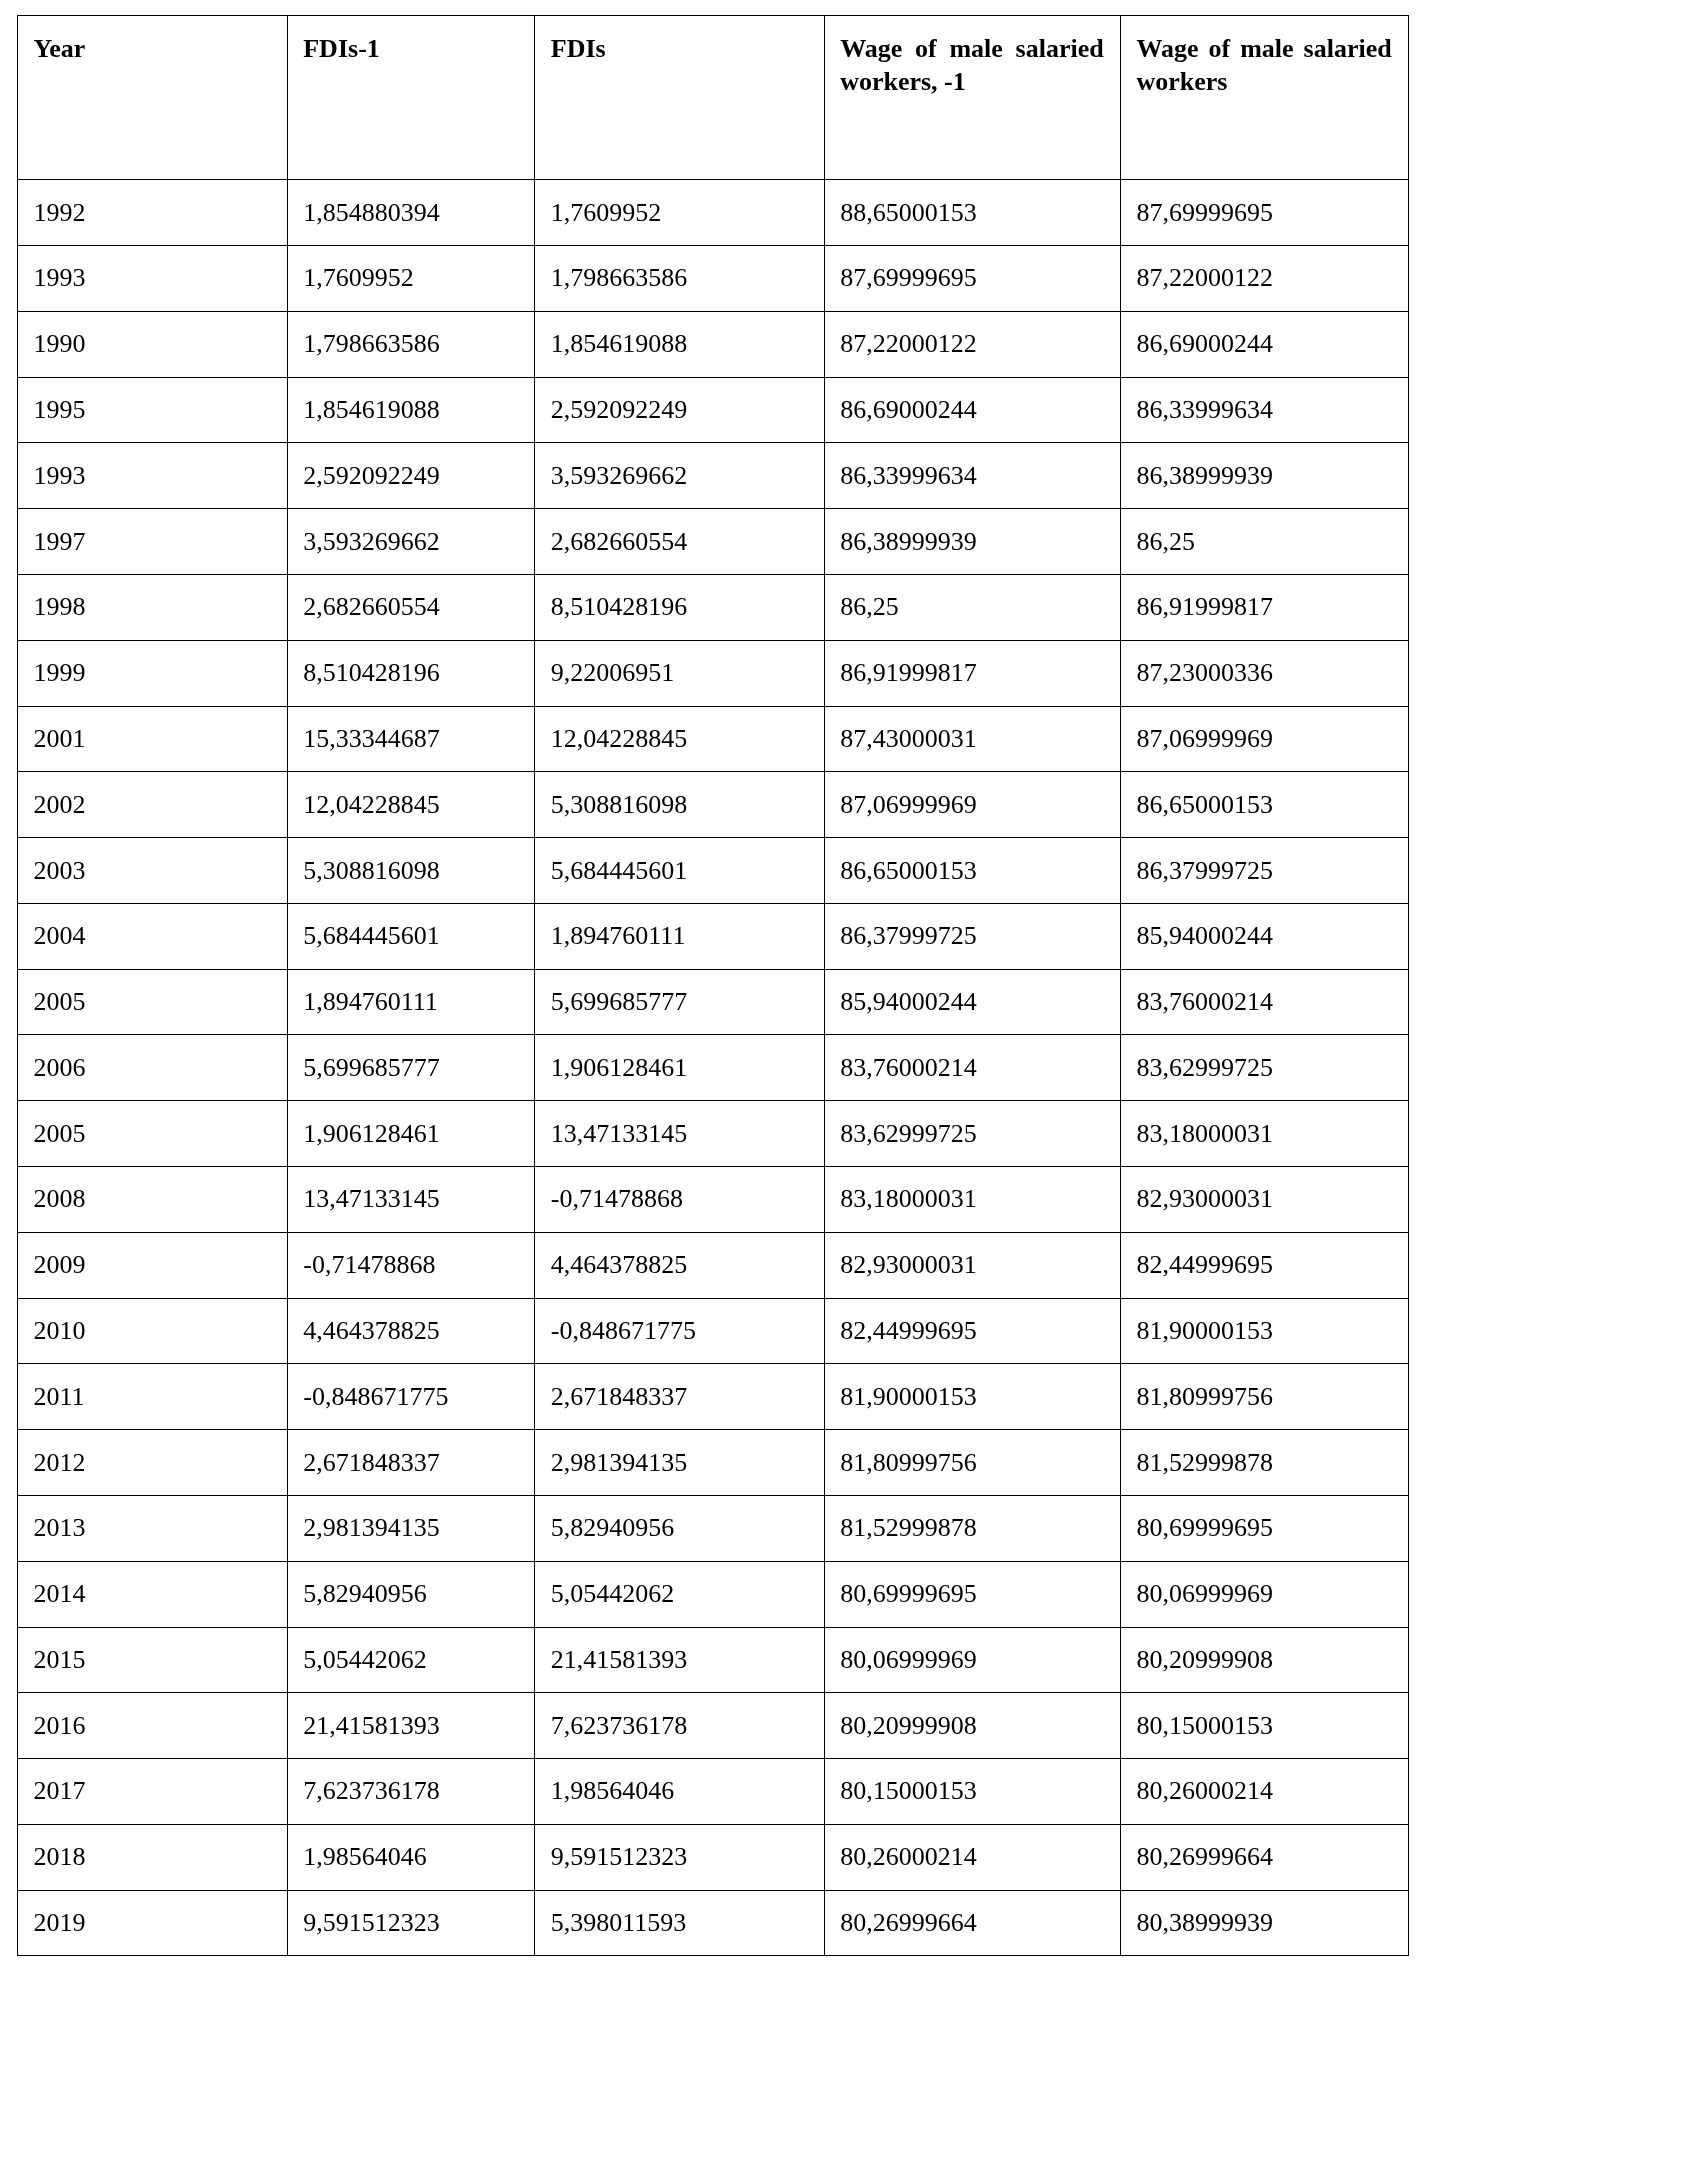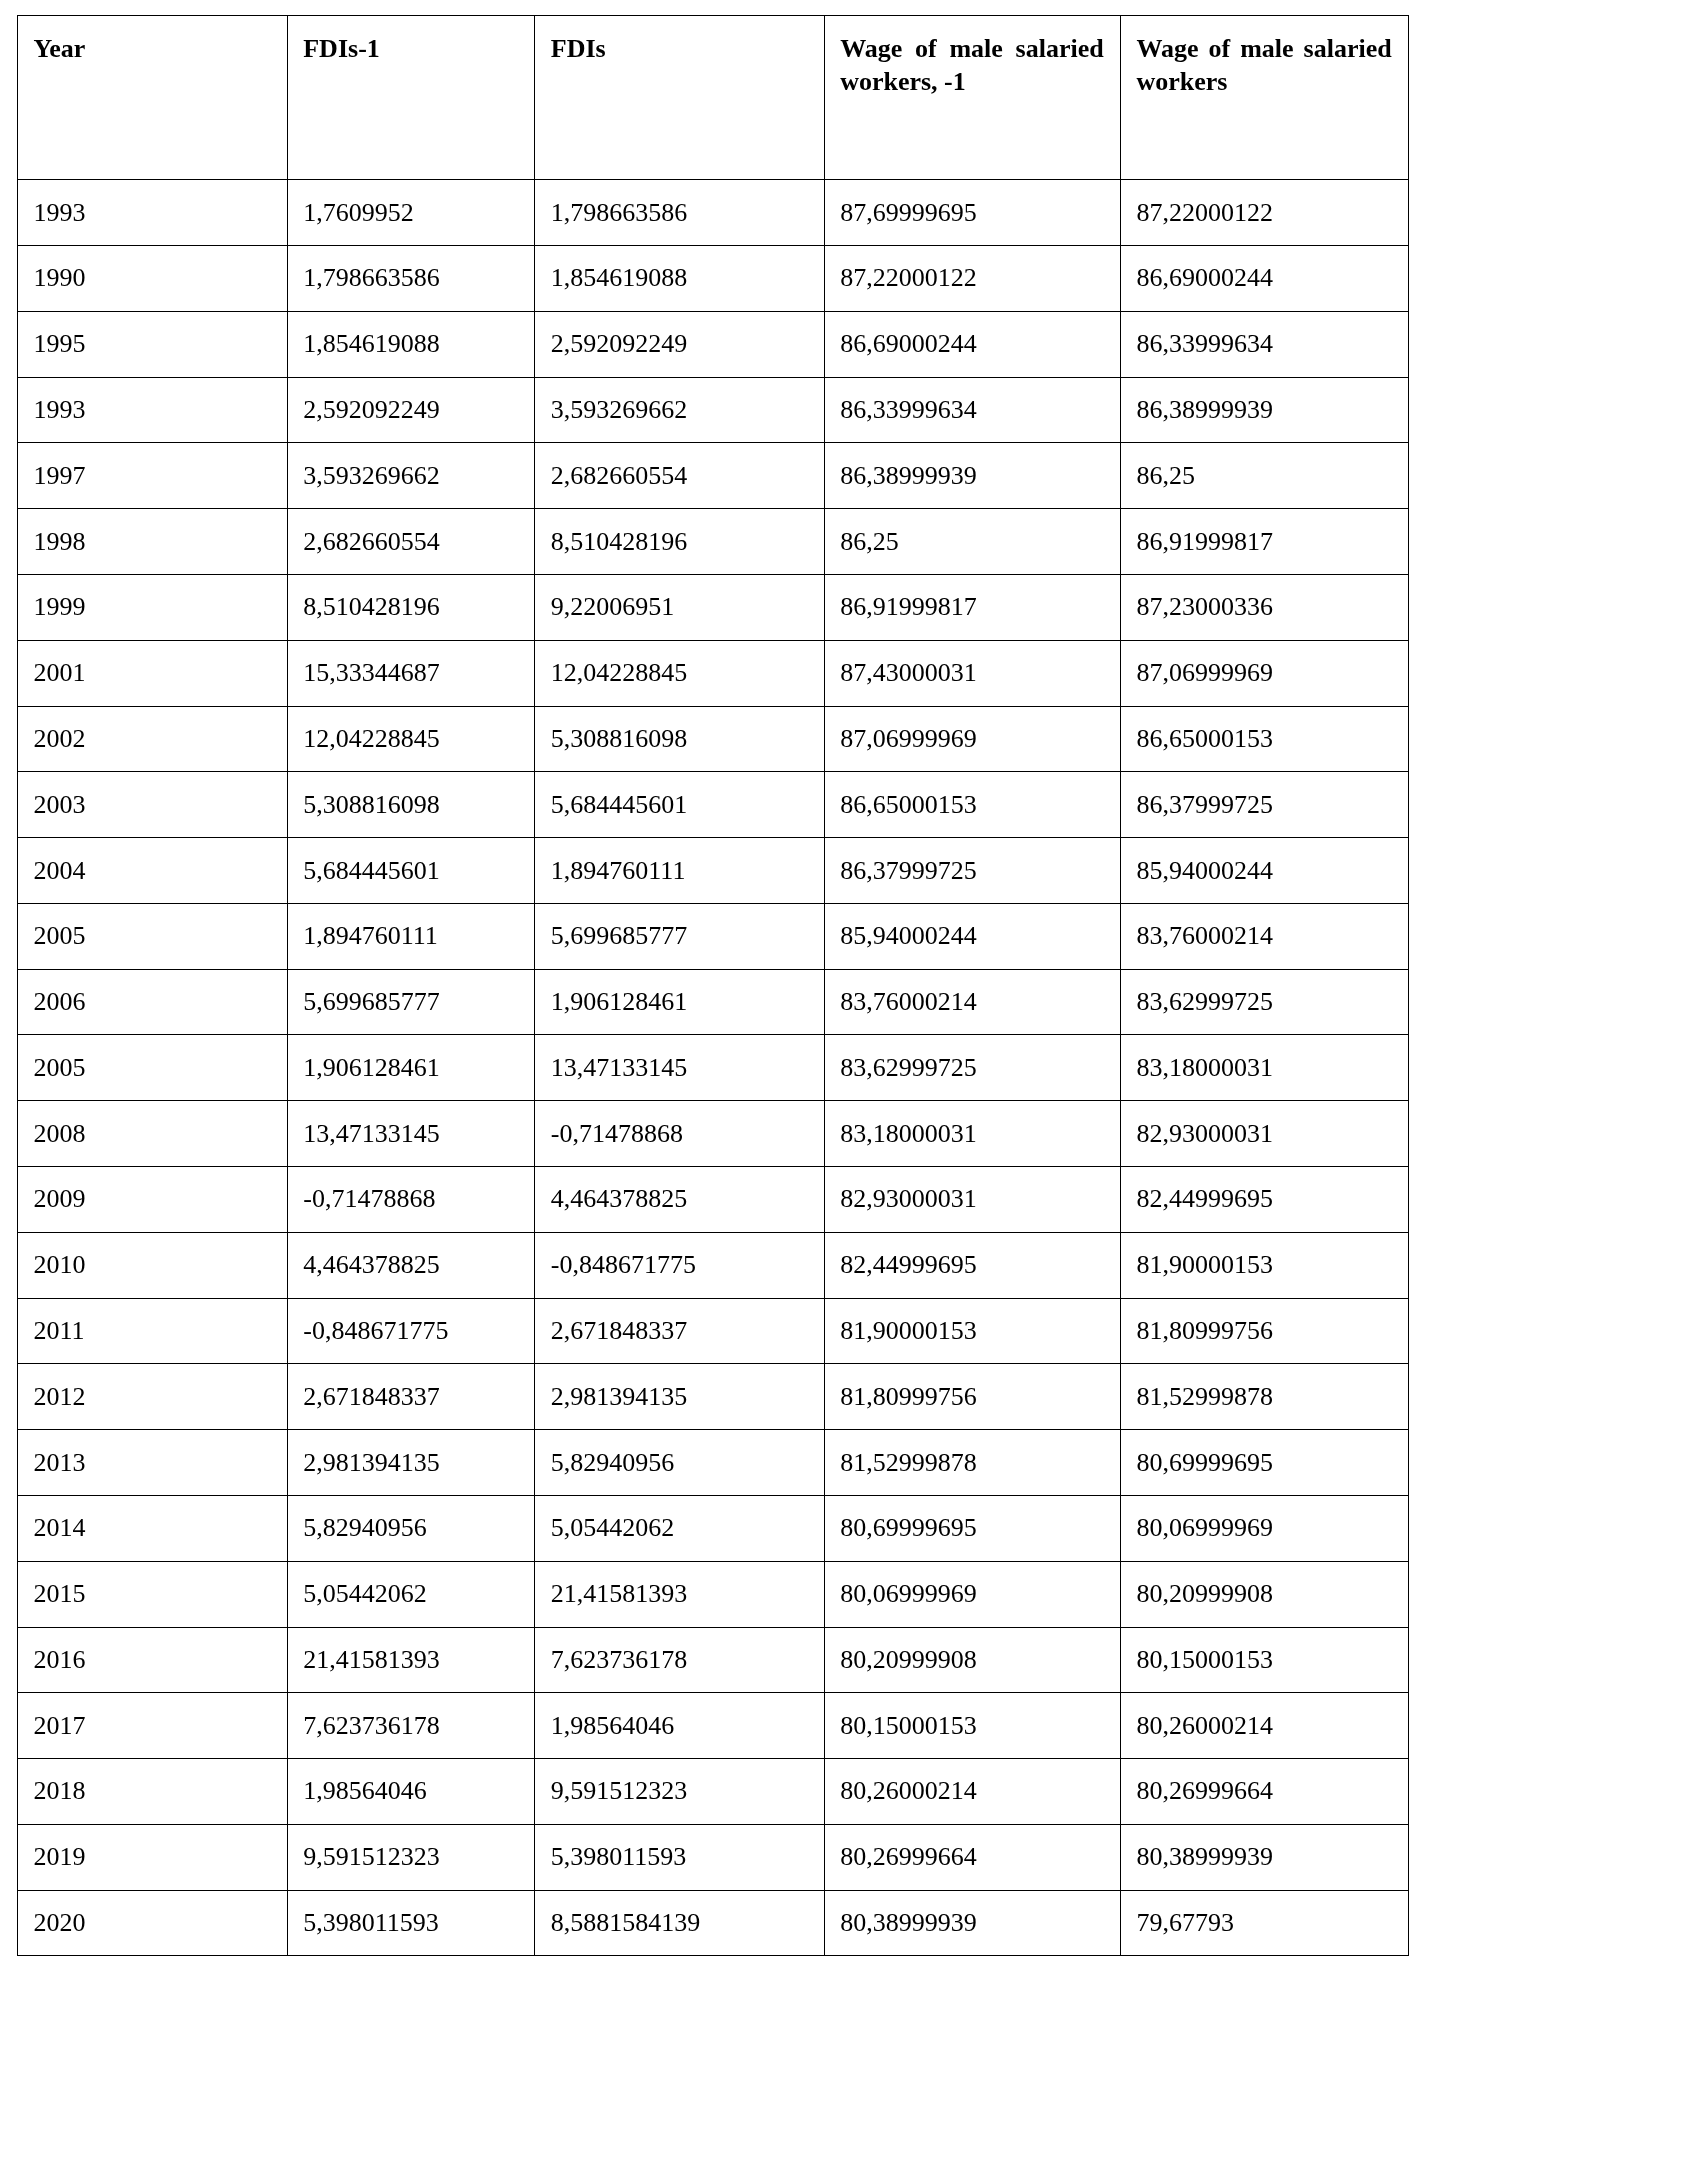--- a/index.html
+++ b/index.html
@@ -68,20 +68,27 @@
       <tr>
         <th>Year</th>
         <th>FDIs-1</th>
         <th>FDIs</th>
         <th class="justified">Wage of male salaried workers, -1</th>
         <th class="justified">Wage of male salaried workers</th>
       </tr>
     </thead>
     <tbody>
         <tr>
+          <td>1992</td>
+          <td>1,854880394</td>
+          <td>1,7609952</td>
+          <td>88,65000153</td>
+          <td>87,69999695</td>
+        </tr>
+        <tr>
           <td>1993</td>
           <td>1,7609952</td>
           <td>1,798663586</td>
           <td>87,69999695</td>
           <td>87,22000122</td>
         </tr>
         <tr>
           <td>1990</td>
           <td>1,798663586</td>
           <td>1,854619088</td>
@@ -248,24 +255,17 @@
           <td>9,591512323</td>
           <td>80,26000214</td>
           <td>80,26999664</td>
         </tr>
         <tr>
           <td>2019</td>
           <td>9,591512323</td>
           <td>5,398011593</td>
           <td>80,26999664</td>
           <td>80,38999939</td>
-        </tr>
-        <tr>
-          <td>2020</td>
-          <td>5,398011593</td>
-          <td>8,5881584139</td>
-          <td>80,38999939</td>
-          <td>79,67793</td>
         </tr>
       </tbody>
   </table>
 </div>
 
 
 </body></html>

